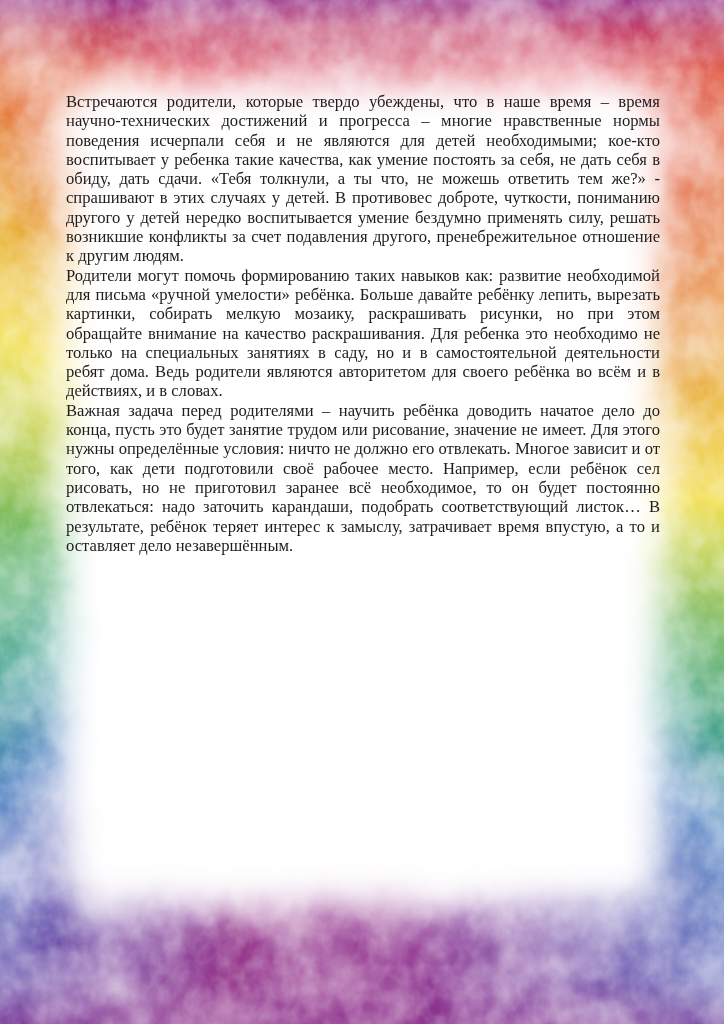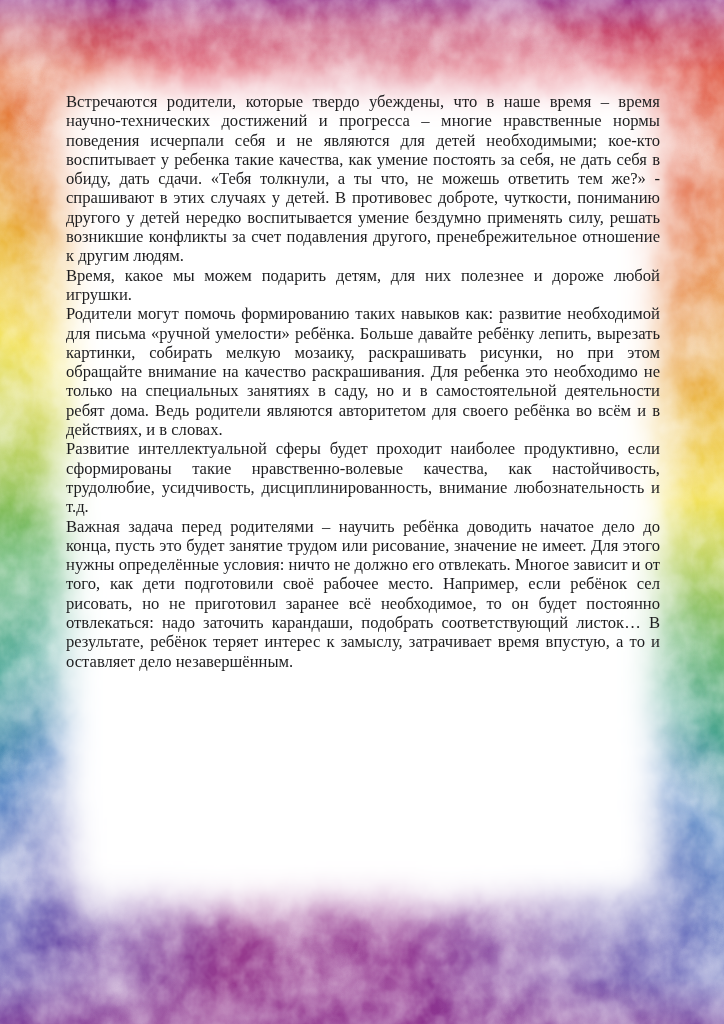--- a/index.html
+++ b/index.html
@@ -118,19 +118,17 @@
       </filter>
     </defs>
     <rect width="724" height="1024" filter="url(#wcCoarse)" opacity="0.6"></rect>
     <rect width="724" height="1024" filter="url(#wcFine)" opacity="0.35"></rect>
   </svg>
 
   <div class="paper"></div>
 
   <div class="doc-text">
     <p>Встречаются родители, которые твердо убеждены, что в наше время – время научно-технических достижений и прогресса – многие нравственные нормы поведения исчерпали себя и не являются для детей необходимыми; кое-кто воспитывает у ребенка такие качества, как умение постоять за себя, не дать себя в обиду, дать сдачи. «Тебя толкнули, а ты что, не можешь ответить тем же?» - спрашивают в этих случаях у детей. В противовес доброте, чуткости, пониманию другого у детей нередко воспитывается умение бездумно применять силу, решать возникшие конфликты за счет подавления другого, пренебрежительное отношение к другим людям.</p>
-    <p>Время, какое мы можем подарить детям, для них полезнее и дороже любой игрушки.</p>
     <p>Родители могут помочь формированию таких навыков как: развитие необходимой для письма «ручной умелости» ребёнка. Больше давайте ребёнку лепить, вырезать картинки, собирать мелкую мозаику, раскрашивать рисунки, но при этом обращайте внимание на качество раскрашивания. Для ребенка это необходимо не только на специальных занятиях в саду, но и в самостоятельной деятельности ребят дома. Ведь родители являются авторитетом для своего ребёнка во всём и в действиях, и в словах.</p>
-    <p>Развитие интеллектуальной сферы будет проходит наиболее продуктивно, если сформированы такие нравственно-волевые качества, как настойчивость, трудолюбие, усидчивость, дисциплинированность, внимание любознательность и т.д.</p>
     <p>Важная задача перед родителями – научить ребёнка доводить начатое дело до конца, пусть это будет занятие трудом или рисование, значение не имеет. Для этого нужны определённые условия: ничто не должно его отвлекать. Многое зависит и от того, как дети подготовили своё рабочее место. Например, если ребёнок сел рисовать, но не приготовил заранее всё необходимое, то он будет постоянно отвлекаться: надо заточить карандаши, подобрать соответствующий листок…  В результате, ребёнок теряет интерес к замыслу, затрачивает время впустую, а то и оставляет дело незавершённым.</p>
   </div>
 
 </div>
 
 </body></html>

